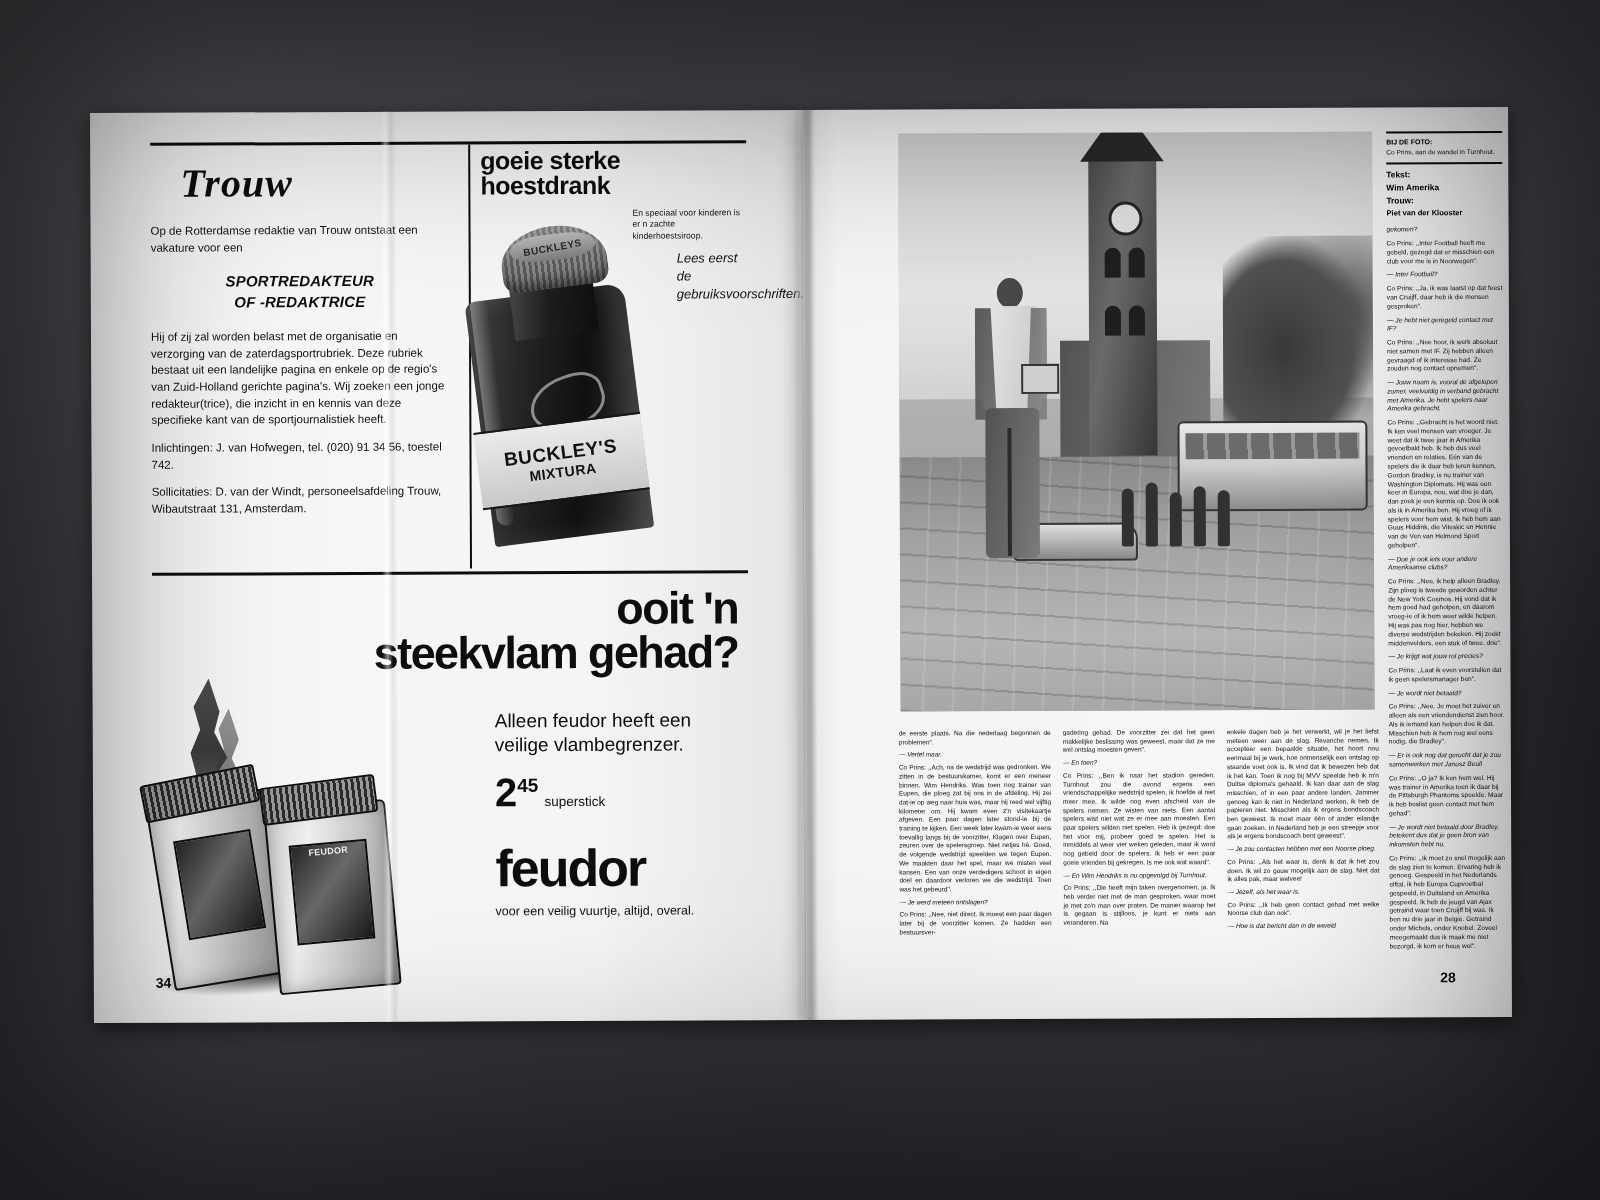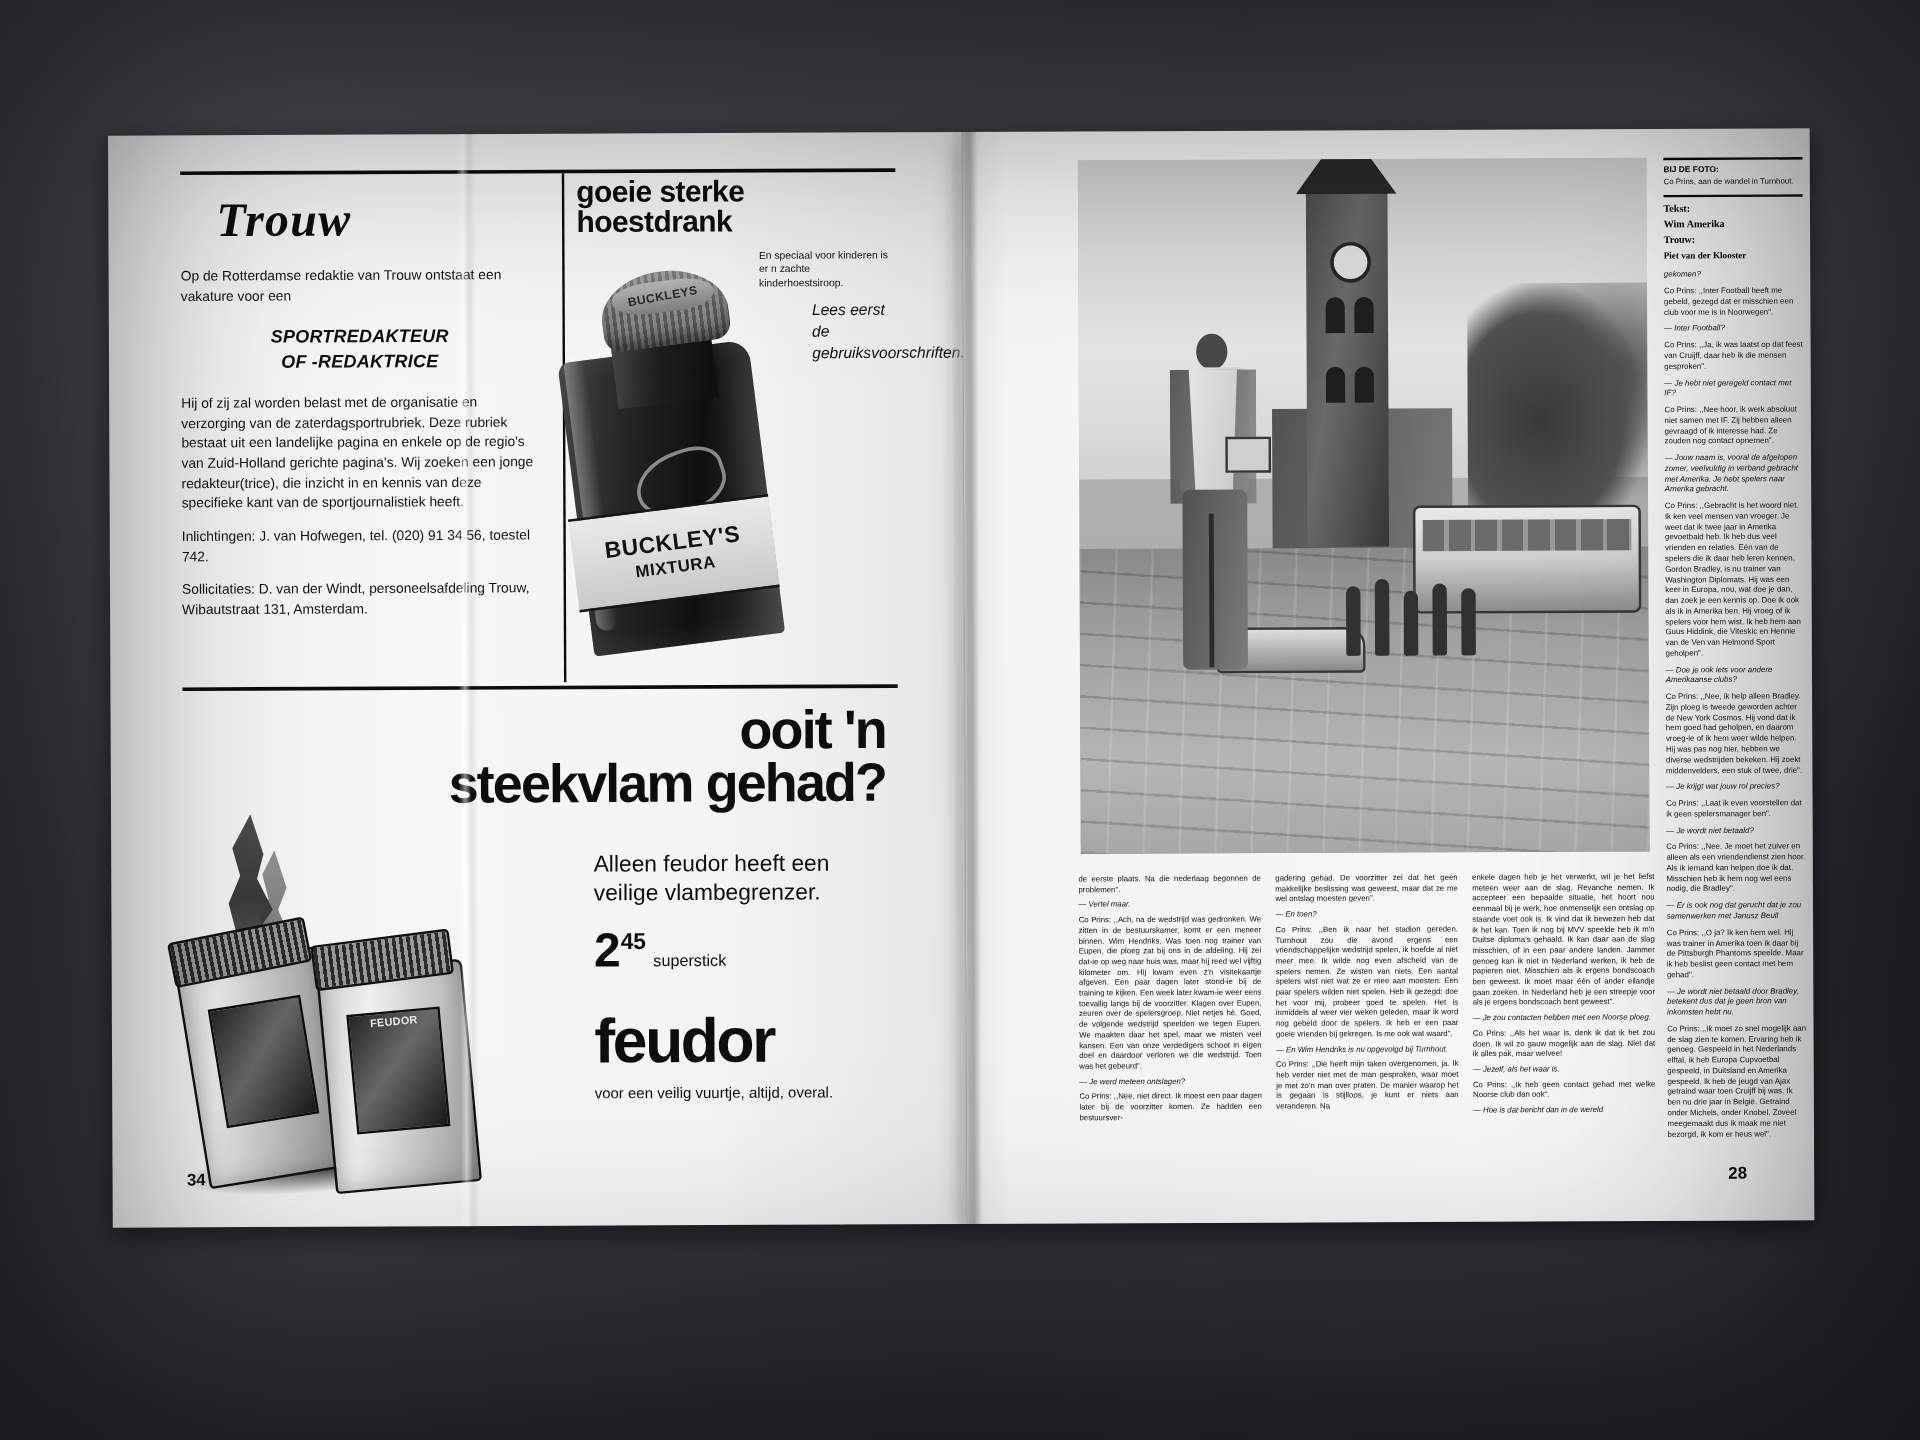--- a/index.html
+++ b/index.html
@@ -273,21 +273,21 @@
   }
 
   
   .rp-side{
     position:absolute;left:578px;top:0;width:116px;
   }
   .side-rule{height:2px;background:#111;margin-bottom:5px;}
   .side-block{font-size:6.6px;line-height:1.33;color:#151515;}
   .side-block p{margin:0 0 5px 0;}
   .side-label{font-weight:bold;font-size:7px;margin:0 0 3px 0;}
-  .side-credit{font-weight:bold;font-size:8.4px;line-height:1.3;margin:0 0 2px 0;font-family:Liberation Serif, serif;}
+  .side-credit{font-weight:bold;font-size:8.4px;line-height:1.3;margin:0 0 2px 0;font-family:Liberation Sans, sans-serif;}
   .side-credit.small{font-size:7.6px;}
   .q{font-style:italic;}
 
   
   .art{
     position:absolute;left:0;top:596px;width:694px;height:268px;
   }
   .art .col{
     position:absolute;top:0;width:152px;height:100%;
     font-size:6.5px;line-height:1.34;color:#151515;text-align:justify;

